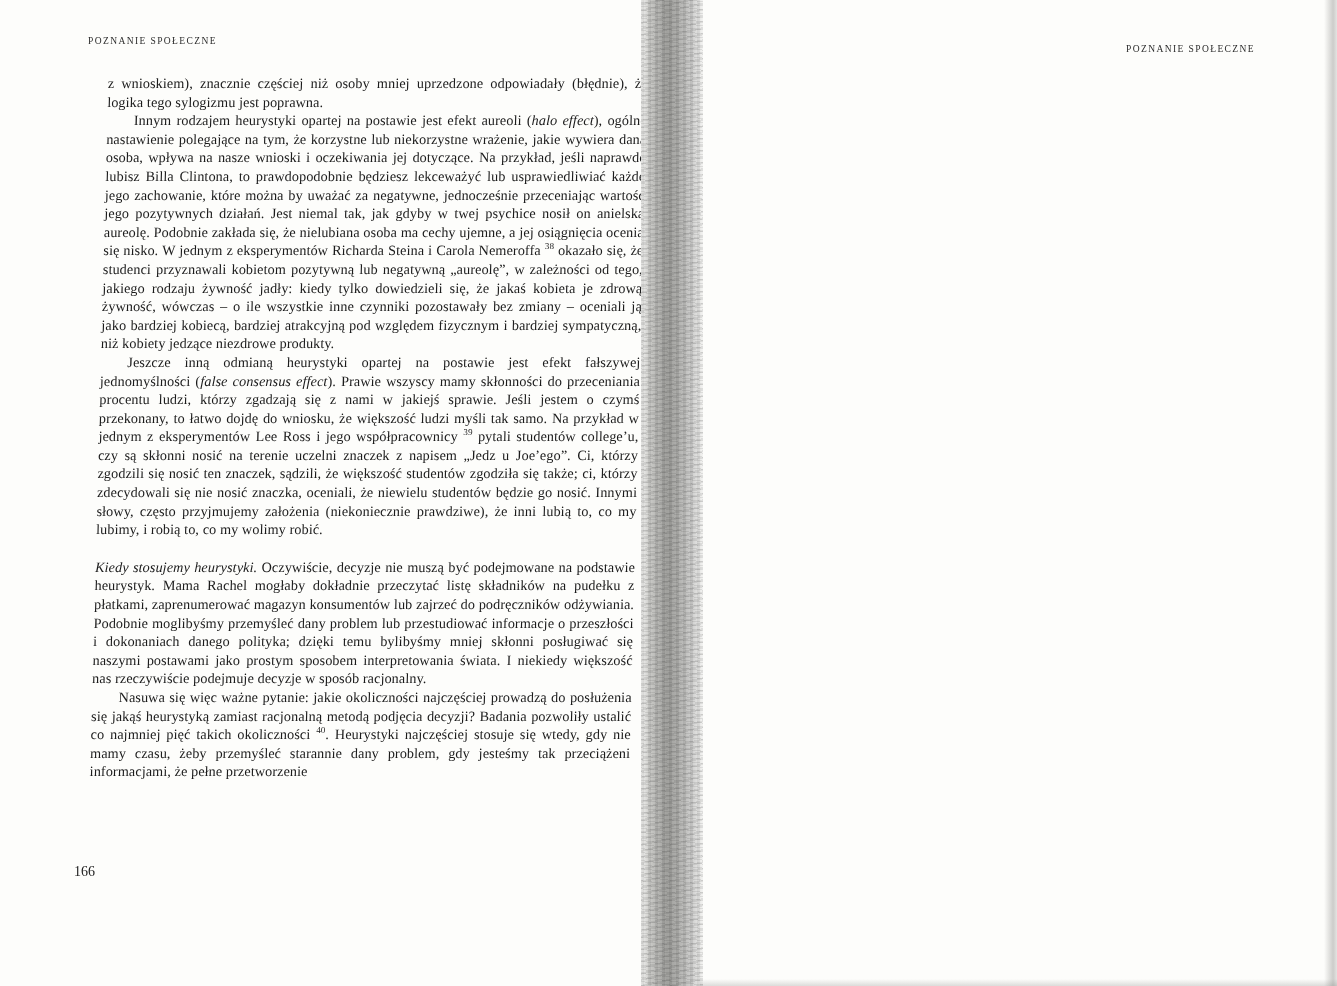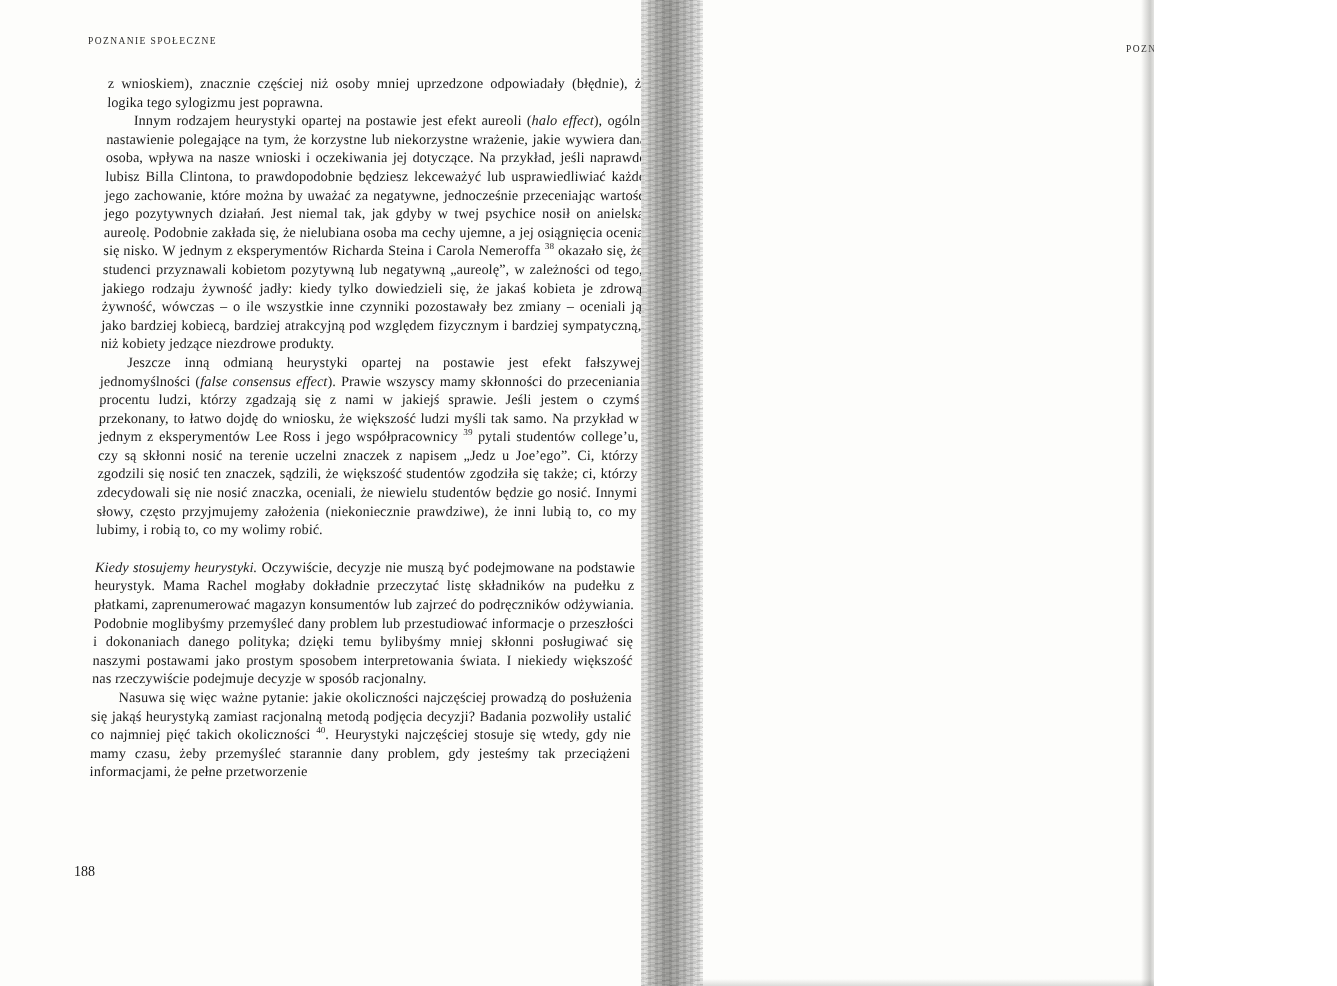--- a/index.html
+++ b/index.html
@@ -1,18 +1,18 @@
 <!DOCTYPE html>
 <html><head>
 <meta charset="utf-8">
 <style>
   html, body { margin: 0; padding: 0; }
   .scan {
     position: relative;
-    width: 1154px;
+    width: 1337px;
     height: 986px;
     background: #fdfdfb;
     overflow: hidden;
     font-family: "Liberation Serif", "DejaVu Serif", serif;
     color: #1b1b1b;
   }
   .page { position: absolute; top: 0; height: 986px; }
   .left-page  { left: 0;    width: 643px; }
   .right-page { left: 700px; width: 637px; }
 
@@ -83,21 +83,21 @@
     <div class="running-header hdr-left">POZNANIE SPOŁECZNE</div>
 
     <div class="textblock tb-left">
       <p><span>z wnioskiem), znacznie częściej niż osoby mniej uprzedzone odpowiadały (błędnie), że logika tego sylogizmu jest poprawna.</span></p>
       <p class="indent"><span>Innym rodzajem heurystyki opartej na postawie jest efekt aureoli (</span><span class="it">halo effect</span><span>), ogólne nastawienie polegające na tym, że korzystne lub niekorzystne wrażenie, jakie wywiera dana osoba, wpływa na nasze wnioski i oczekiwania jej dotyczące. Na przykład, jeśli naprawdę lubisz Billa Clintona, to prawdopodobnie będziesz lekceważyć lub usprawiedliwiać każde jego zachowanie, które można by uważać za negatywne, jednocześnie przeceniając wartość jego pozytywnych działań. Jest niemal tak, jak gdyby w twej psychice nosił on anielską aureolę. Podobnie zakłada się, że nielubiana osoba ma cechy ujemne, a jej osiągnięcia ocenia się nisko. W jednym z eksperymentów Richarda Steina i Carola Nemeroffa </span><sup>38</sup><span> okazało się, że studenci przyznawali kobietom pozytywną lub negatywną „aureolę”, w zależności od tego, jakiego rodzaju żywność jadły: kiedy tylko dowiedzieli się, że jakaś kobieta je zdrową żywność, wówczas – o ile wszystkie inne czynniki pozostawały bez zmiany – oceniali ją jako bardziej kobiecą, bardziej atrakcyjną pod względem fizycznym i bardziej sympatyczną, niż kobiety jedzące niezdrowe produkty.</span></p>
       <p class="indent"><span>Jeszcze inną odmianą heurystyki opartej na postawie jest efekt fałszywej jednomyślności (</span><span class="it">false consensus effect</span><span>). Prawie wszyscy mamy skłonności do przeceniania procentu ludzi, którzy zgadzają się z nami w jakiejś sprawie. Jeśli jestem o czymś przekonany, to łatwo dojdę do wniosku, że większość ludzi myśli tak samo. Na przykład w jednym z eksperymentów Lee Ross i jego współpracownicy </span><sup>39</sup><span> pytali studentów college’u, czy są skłonni nosić na terenie uczelni znaczek z napisem „Jedz u Joe’ego”. Ci, którzy zgodzili się nosić ten znaczek, sądzili, że większość studentów zgodziła się także; ci, którzy zdecydowali się nie nosić znaczka, oceniali, że niewielu studentów będzie go nosić. Innymi słowy, często przyjmujemy założenia (niekoniecznie prawdziwe), że inni lubią to, co my lubimy, i robią to, co my wolimy robić.</span></p>
       <p class="spaced"><span class="it">Kiedy stosujemy heurystyki.</span><span> Oczywiście, decyzje nie muszą być podejmowane na podstawie heurystyk. Mama Rachel mogłaby dokładnie przeczytać listę składników na pudełku z płatkami, zaprenumerować magazyn konsumentów lub zajrzeć do podręczników odżywiania. Podobnie moglibyśmy przemyśleć dany problem lub przestudiować informacje o przeszłości i dokonaniach danego polityka; dzięki temu bylibyśmy mniej skłonni posługiwać się naszymi postawami jako prostym sposobem interpretowania świata. I niekiedy większość nas rzeczywiście podejmuje decyzje w sposób racjonalny.</span></p>
       <p class="indent"><span>Nasuwa się więc ważne pytanie: jakie okoliczności najczęściej prowadzą do posłużenia się jakąś heurystyką zamiast racjonalną metodą podjęcia decyzji? Badania pozwoliły ustalić co najmniej pięć takich okoliczności </span><sup>40</sup><span>. Heurystyki najczęściej stosuje się wtedy, gdy nie mamy czasu, żeby przemyśleć starannie dany problem, gdy jesteśmy tak przeciążeni informacjami, że pełne przetworzenie</span></p>
     </div>
 
-    <div class="page-number pn-left">188</div>
+    <div class="page-number pn-left">166</div>
   </div>
 
   <div class="gutter"></div>
 
   <div class="page right-page">
     <div class="running-header hdr-right">POZNANIE SPOŁECZNE</div>
 
   </div>
 
   <div class="edge-right"></div>

